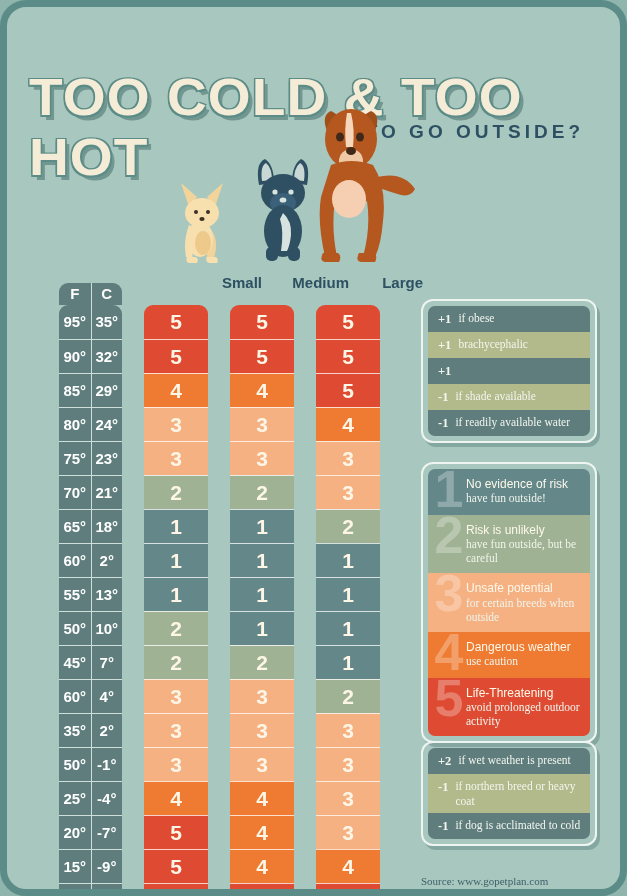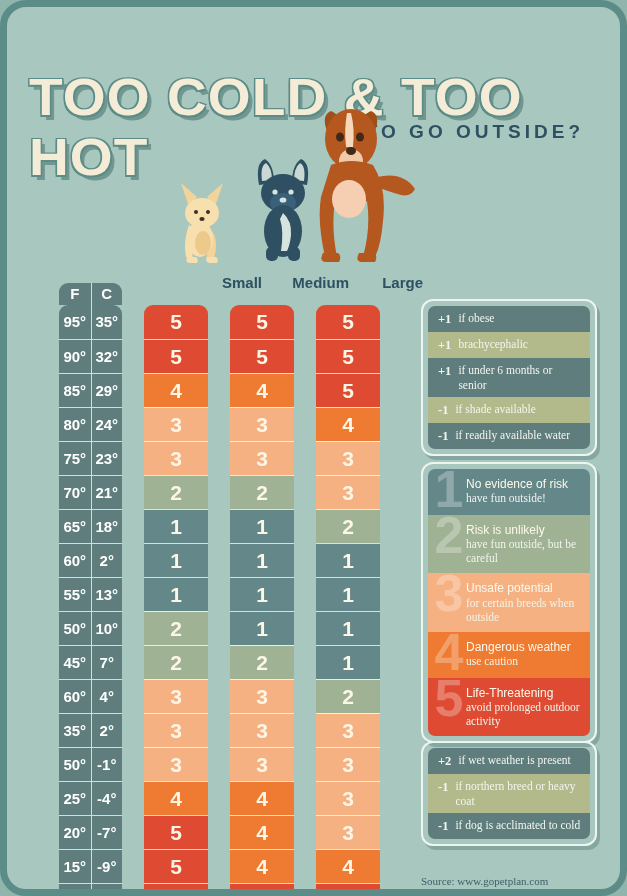--- a/index.html
+++ b/index.html
@@ -511,21 +511,20 @@
         <div class="mod-row dark">
           <span class="mod-val">+1</span>
           <span>if obese</span>
         </div>
         <div class="mod-row light">
           <span class="mod-val">+1</span>
           <span>brachycephalic</span>
         </div>
         <div class="mod-row dark">
           <span class="mod-val">+1</span>
-          <span>if under 6 months or senior</span>
         </div>
         <div class="mod-row light">
           <span class="mod-val">-1</span>
           <span>if shade available</span>
         </div>
         <div class="mod-row dark">
           <span class="mod-val">-1</span>
           <span>if readily available water</span>
         </div>
       </div>

